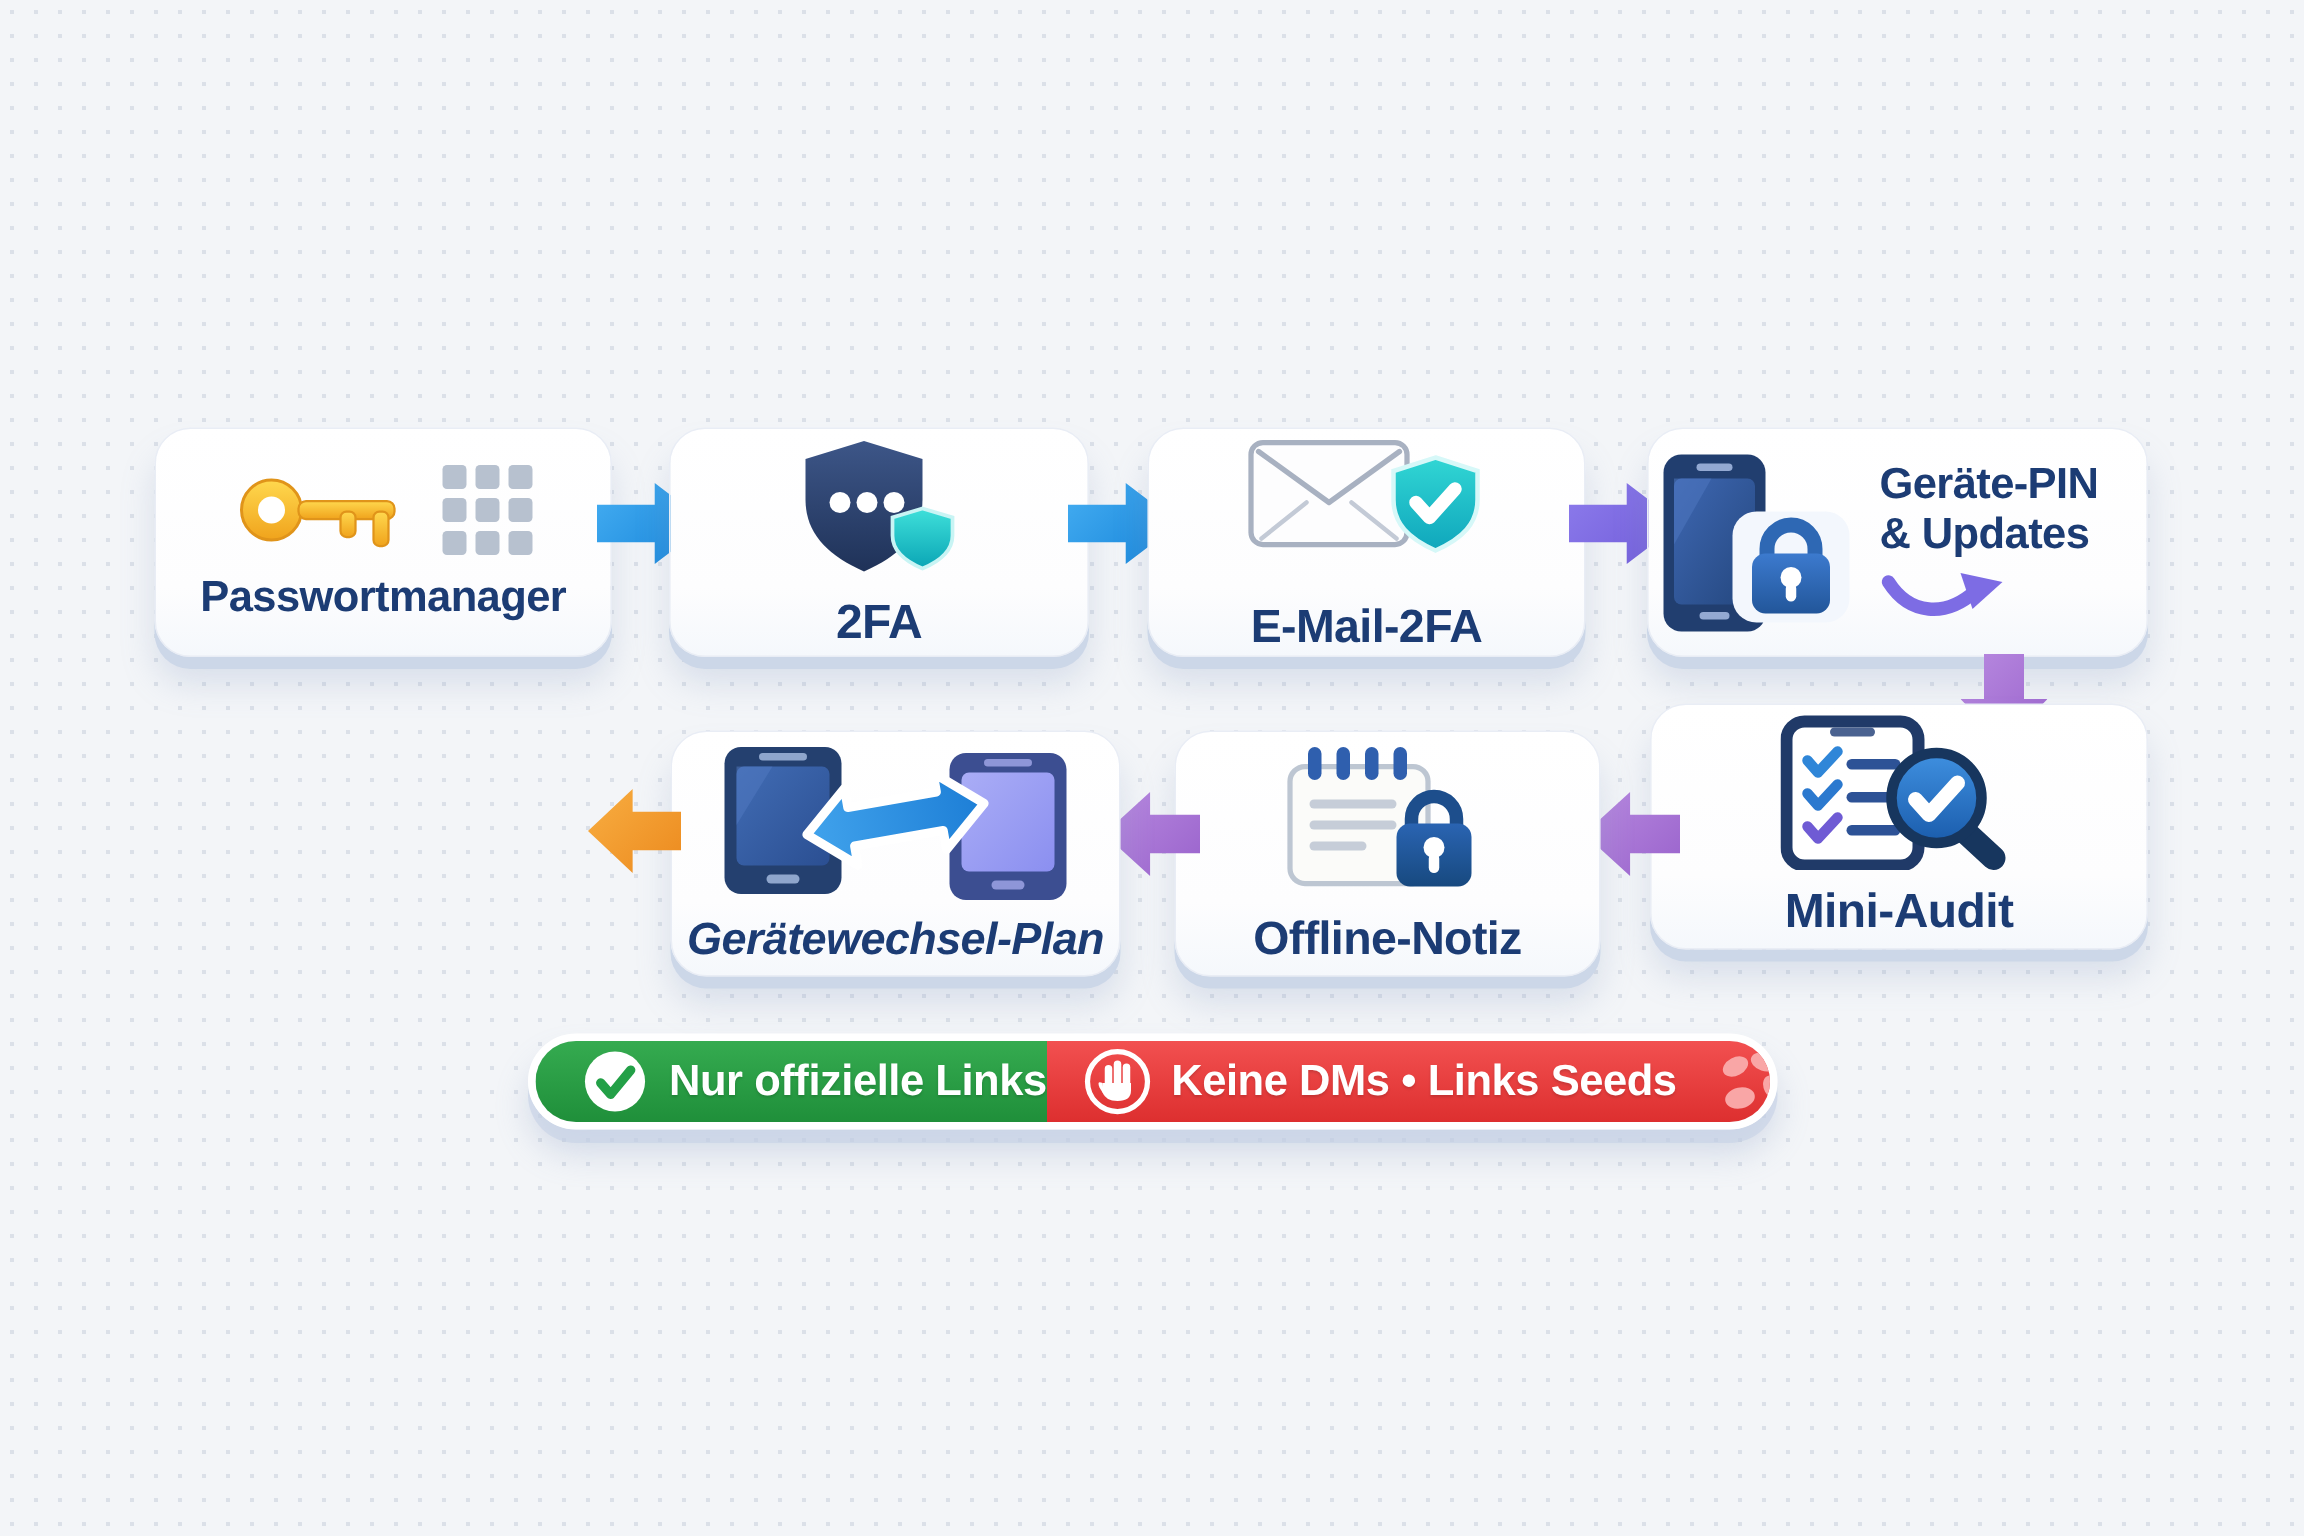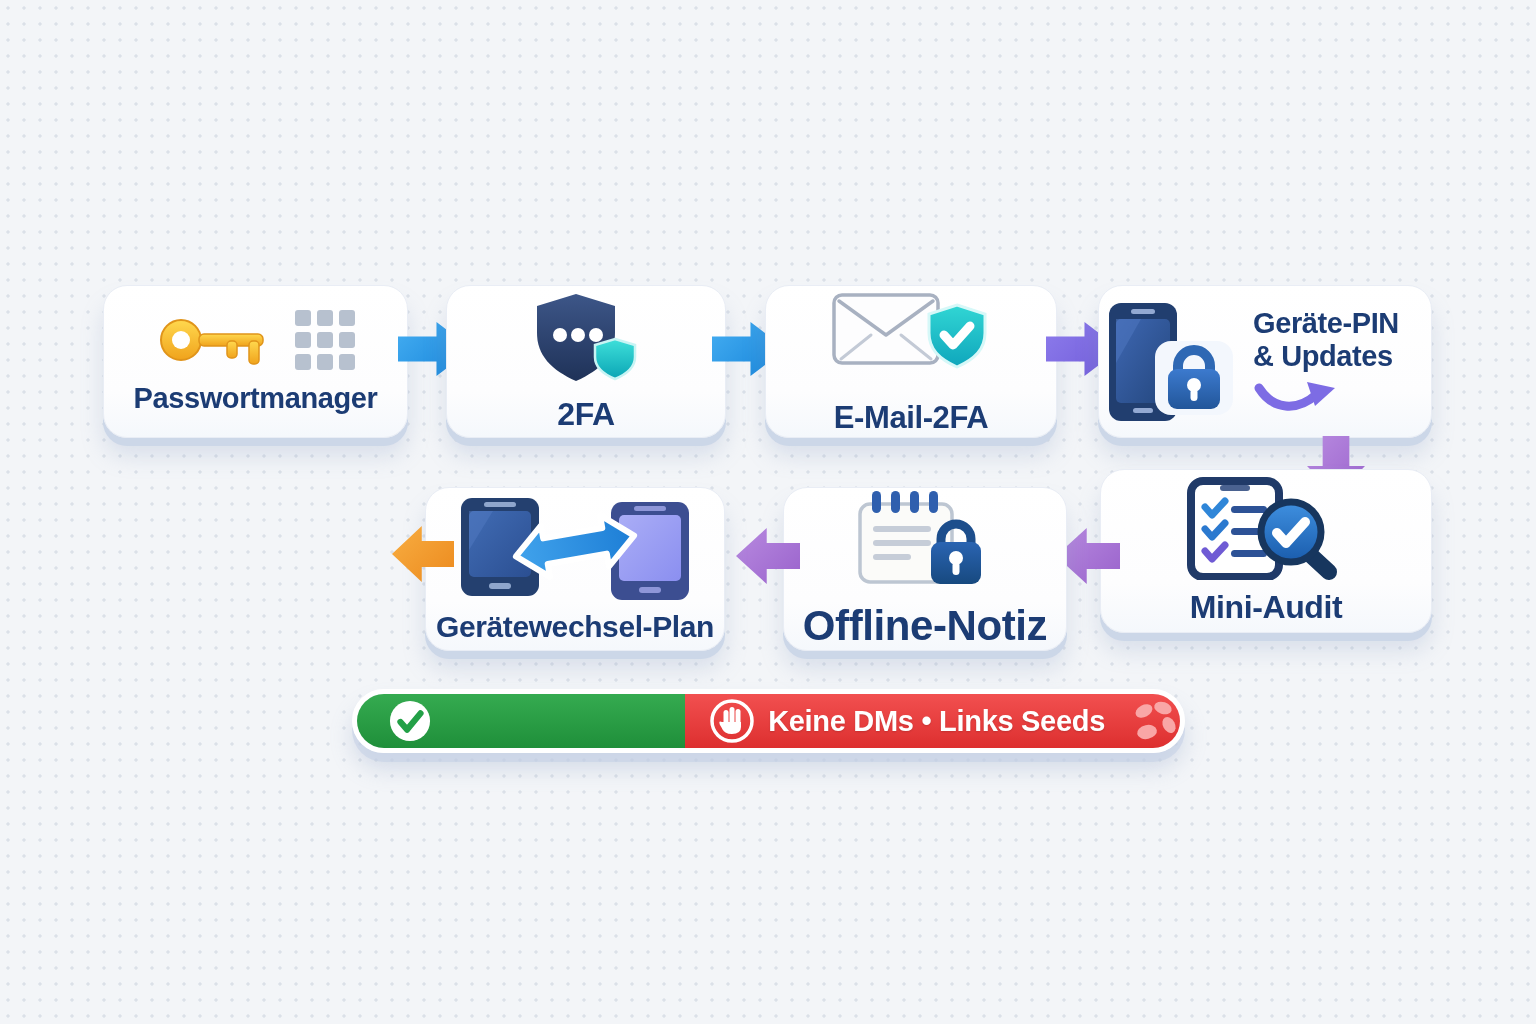--- a/index.html
+++ b/index.html
@@ -28,21 +28,21 @@
     text-align:right; line-height:1.12;
   }
   .icon-row { display:flex; align-items:center; justify-content:center; }
 
   #card-passwortmanager { left:103px; top:285px; width:305px; height:153px; }
   #card-2fa            { left:446px; top:285px; width:280px; height:153px; }
   #card-email2fa       { left:765px; top:285px; width:292px; height:153px; }
   #card-geraetepin     { left:1098px; top:285px; width:334px; height:153px; flex-direction:row; gap:18px; }
   #card-miniaudit      { left:1100px; top:469px; width:332px; height:164px; }
   #card-offlinenotiz   { left:783px;  top:487px; width:284px; height:164px; }
-  #card-wechselplan    { left:425px;  top:487px; width:300px; height:164px; }
+  #card-wechselplan    { left:447px;  top:487px; width:300px; height:164px;font-style:italic; }
   #card-scamregeln     { left:103px;  top:490px; width:300px; height:161px; }
 
   #card-geraetepin .pin-text-col { display:flex; flex-direction:column; align-items:flex-start; gap:4px; }
   #card-geraetepin .card-label { text-align:left; font-size:29px; width:170px; }
 
   
   .barrow { position:absolute; }
   .arr-right { clip-path:polygon(0% 27%, 52% 27%, 52% 0%, 100% 50%, 52% 100%, 52% 73%, 0% 73%); }
   .arr-left  { clip-path:polygon(100% 27%, 48% 27%, 48% 0%, 0% 50%, 48% 100%, 48% 73%, 100% 73%); }
   .arr-down  { clip-path:polygon(27% 0%, 73% 0%, 73% 50%, 100% 50%, 50% 100%, 0% 50%, 27% 50%); }
@@ -260,21 +260,21 @@
           <rect x="16" y="66" width="38" height="6" rx="3"></rect>
         </g>
         <g>
           <path d="M84 58 v-7 a15 15 0 0 1 30 0 v7" fill="none" stroke="#1d4e8c" stroke-width="9" stroke-linecap="round"></path>
           <rect x="74" y="54" width="50" height="42" rx="9" fill="url(#glock2)"></rect>
           <circle cx="99" cy="70" r="7" fill="#ffffff"></circle>
           <rect x="95.5" y="74" width="7" height="13" rx="3.5" fill="#ffffff"></rect>
         </g>
       </svg>
     </div>
-    <div class="card-label" style="font-size:42px;">Offline-Notiz</div>
+    <div class="card-label" style="font-size:31px;">Offline-Notiz</div>
   </div>
 
   <div class="barrow arr-left c-purple" id="arrow-6"></div>
 
   <div class="card" id="card-wechselplan">
     <div class="icon-row">
       <svg width="236" height="106" viewBox="0 0 236 106">
         <defs>
           <linearGradient id="gscr1" x1="0" y1="0" x2="1" y2="1">
             <stop offset="0" stop-color="#416cb4"></stop>
@@ -312,20 +312,21 @@
 
   <div class="barrow arr-left c-orange" id="arrow-7"></div>
 
 
   <div id="banner">
     <div class="banner-seg" id="banner-do">
       <svg width="42" height="42" viewBox="0 0 44 44">
         <circle cx="22" cy="22" r="21" fill="#ffffff"></circle>
         <path d="M12 23 l7 8 l14 -17" fill="none" stroke="#23a047" stroke-width="6.5" stroke-linecap="round" stroke-linejoin="round"></path>
       </svg>
+      <span class="banner-label">Nur offizielle Links</span>
     </div>
     <div class="banner-seg" id="banner-dont">
       <svg width="46" height="46" viewBox="0 0 46 46">
         <circle cx="23" cy="23" r="20" fill="none" stroke="#ffffff" stroke-width="3.5"></circle>
         <g fill="#ffffff">
           <rect x="14.5" y="12" width="5" height="16" rx="2.5"></rect>
           <rect x="20.5" y="9" width="5" height="18" rx="2.5"></rect>
           <rect x="26.5" y="11" width="5" height="16" rx="2.5"></rect>
           <path d="M13 24 q-4 -2 -2 3 l3 5 z"></path>
           <path d="M13 24 h19 v5 q0 7 -9 7 q-8 0 -10 -6 z"></path>

